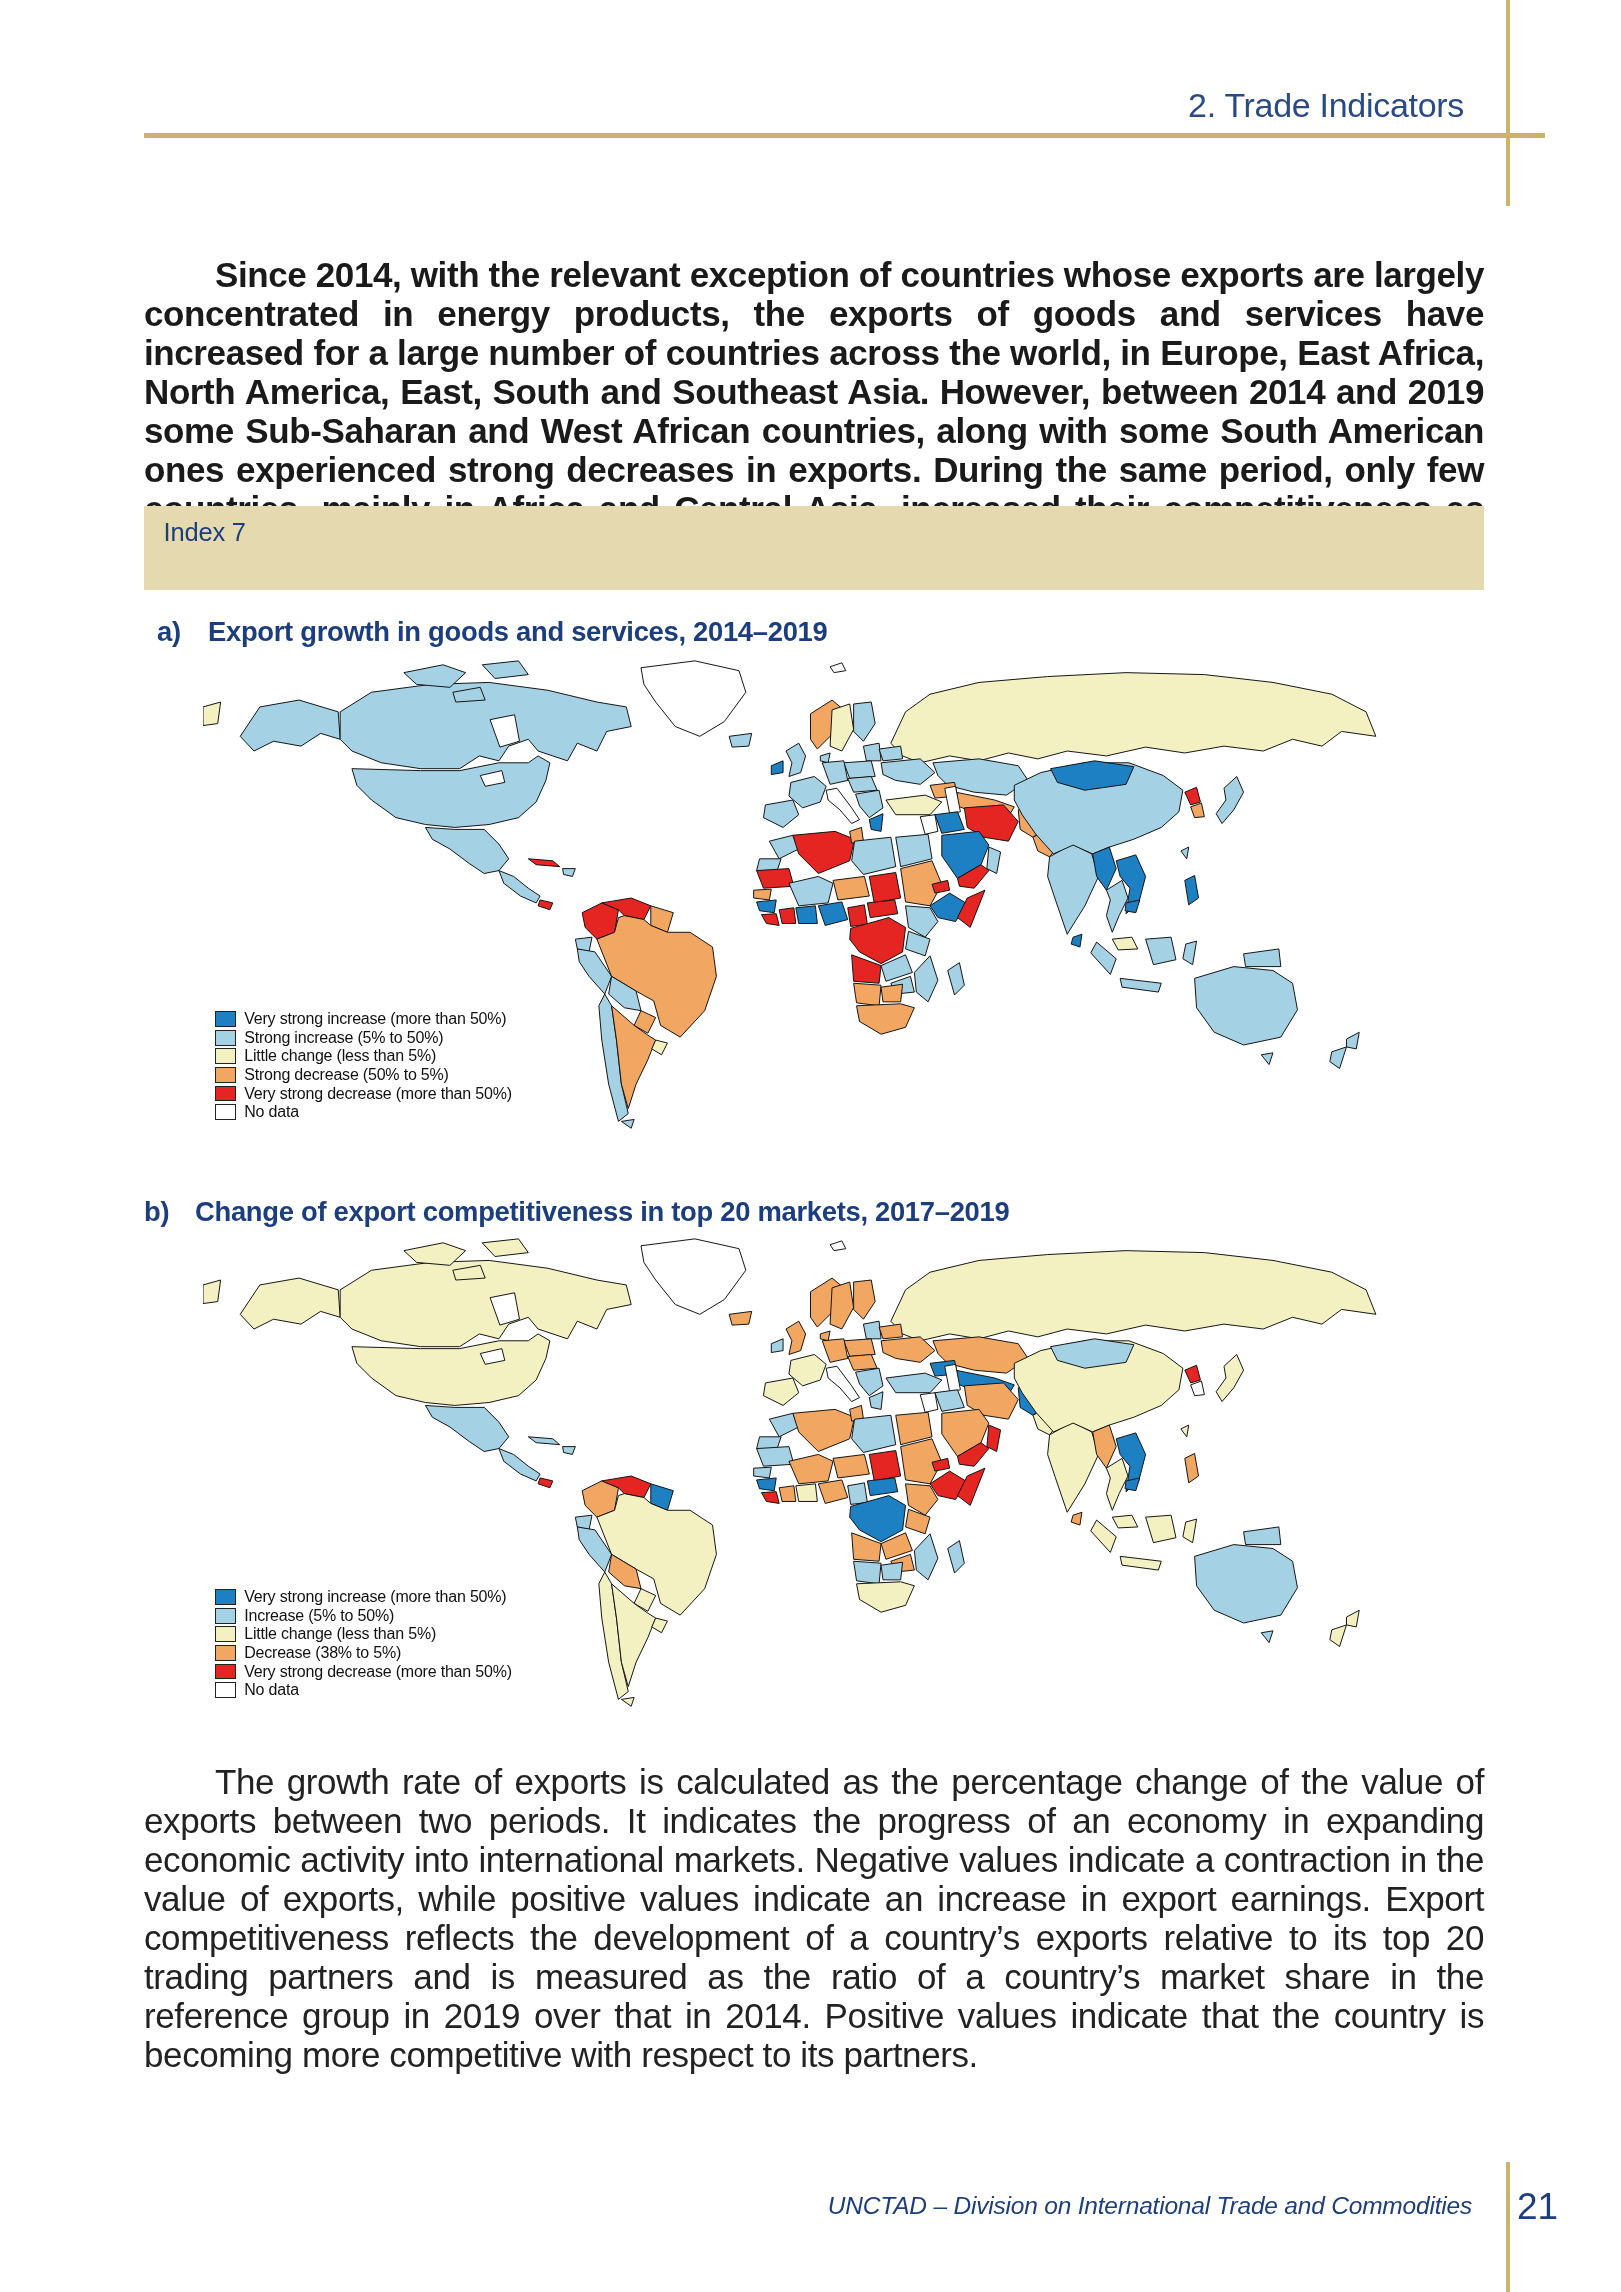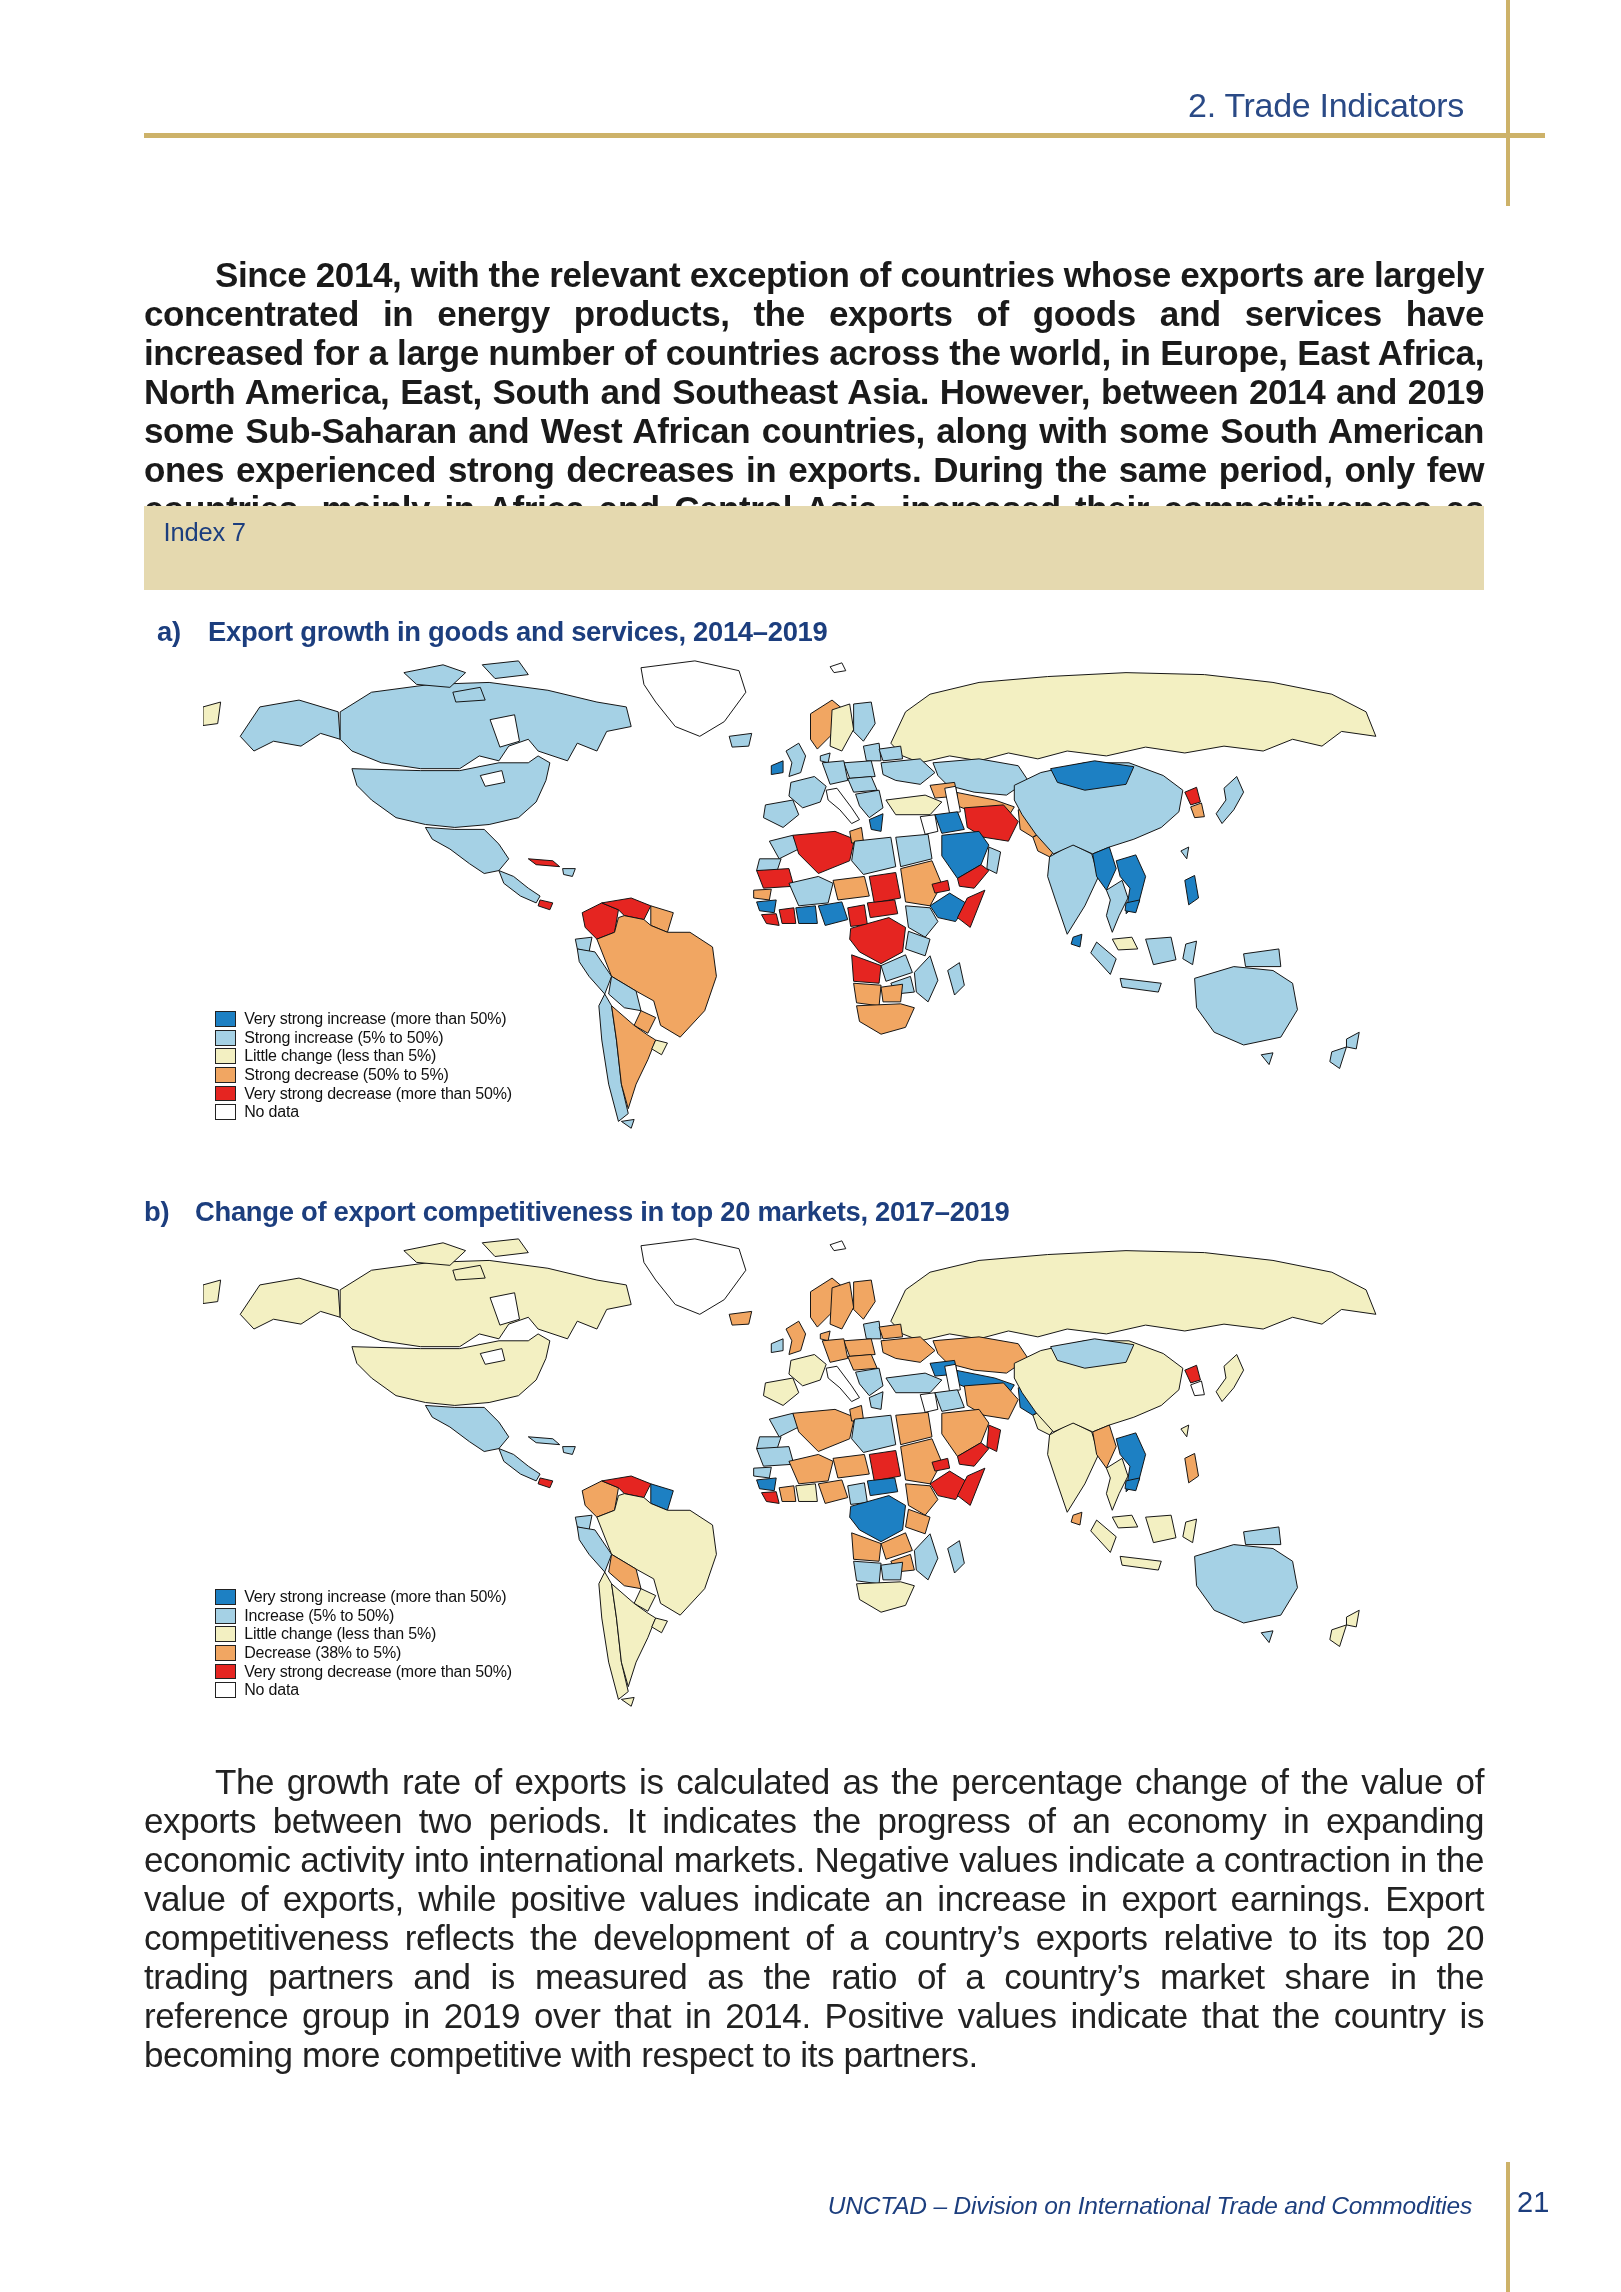--- a/index.html
+++ b/index.html
@@ -24,21 +24,21 @@
   .map-slot-a{top:653px;}
   .map-slot-b{top:1231px;}
   .map-slot svg{position:absolute;left:0;top:0;width:1215px;height:490px;}
   .worldmap path{stroke:#111111;stroke-width:1;stroke-linejoin:round;}
   .worldmap path.water{fill:#ffffff;}
   .legend{position:absolute;left:11.8px;bottom:21.6px;text-align:center;}
   .legend-row{display:flex;align-items:center;height:18.6px;}
   .swatch{display:inline-block;width:19.6px;height:13.7px;border:1px solid #222;margin-right:7.8px;flex:0 0 auto;}
   .legend-label{font-size:16px;color:#111;letter-spacing:-0.2px;white-space:nowrap;}
   .footer-text{position:absolute;top:2192px;right:149px;font-size:24.5px;font-style:italic;color:#1c3e7e;letter-spacing:-0.2px;}
-  .page-number{position:absolute;left:1517px;top:2186px;font-size:29px;color:#1c3e7e;}
+  .page-number{position:absolute;left:1517px;top:2186px;font-size:37px;color:#1c3e7e;}
 </style>
 </head>
 <body>
 
 <div class="page">
   <div class="vline-top"></div>
   <div class="hrule"></div>
   <div class="header-title">2. Trade Indicators</div>
 
   <p class="para para-intro">Since 2014, with the relevant exception of countries whose exports are largely concentrated in energy products, the exports of goods and services have increased for a large number of countries across the world, in Europe, East Africa, North America, East, South and Southeast Asia. However, between 2014 and 2019 some Sub-Saharan and West African countries, along with some South American ones experienced strong decreases in exports. During the same period, only few countries, mainly in Africa and Central Asia, increased their competitiveness as compared to their key trading partners.</p>

